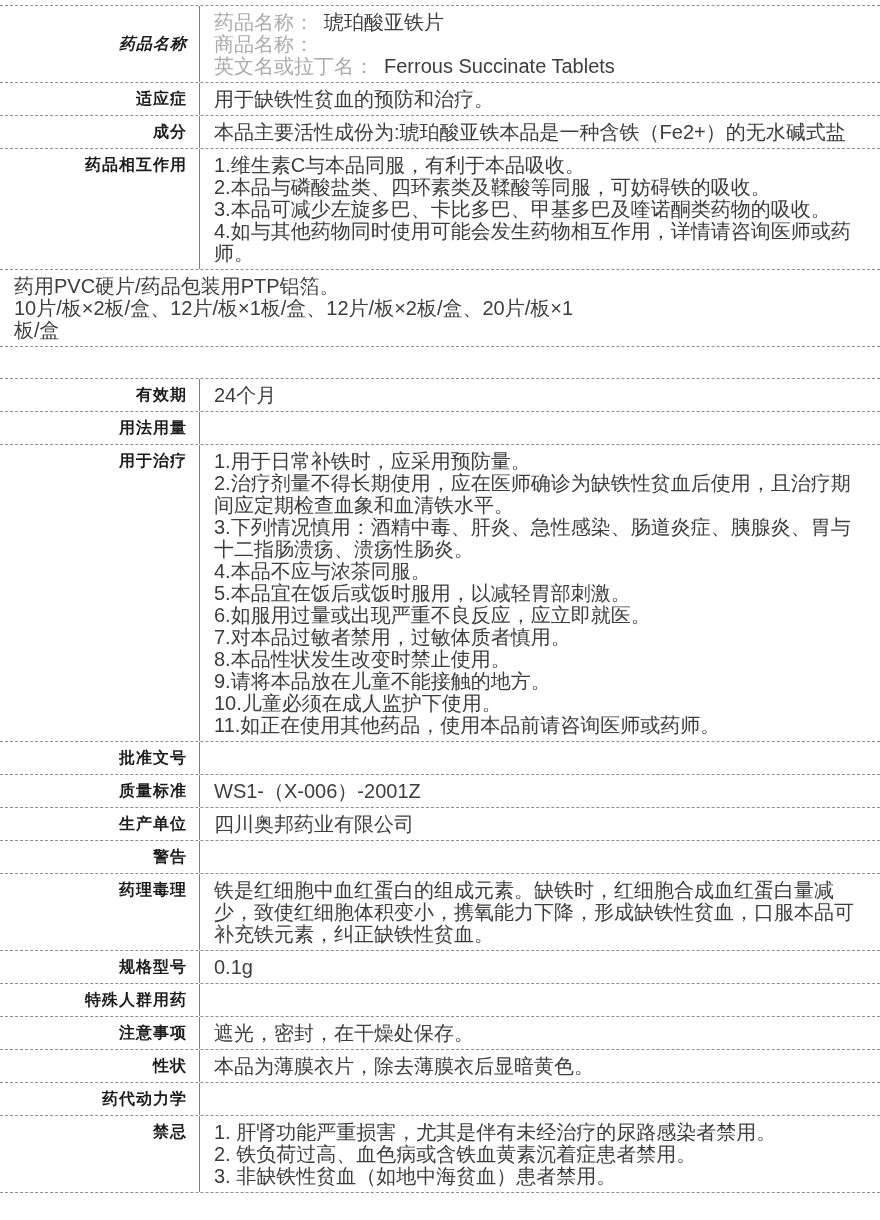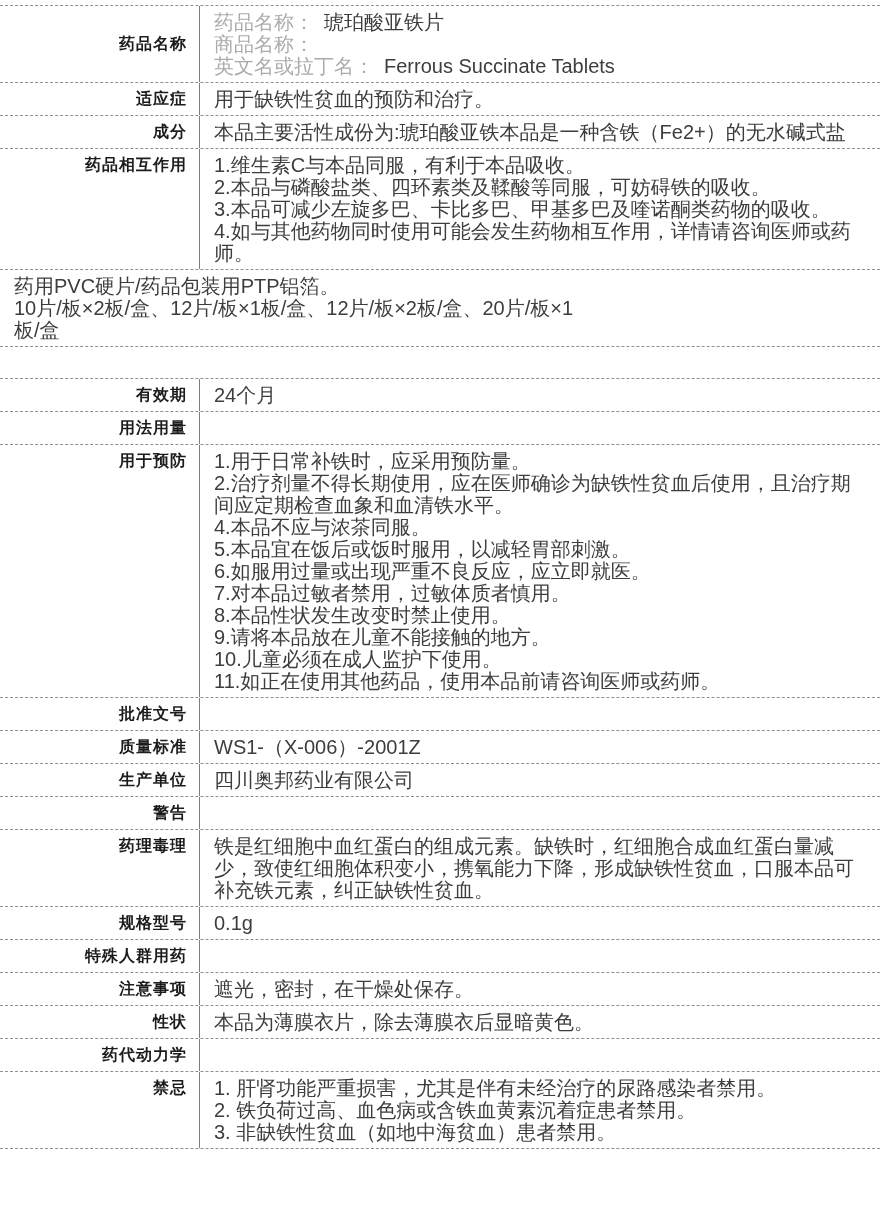--- a/index.html
+++ b/index.html
@@ -37,20 +37,21 @@
     align-items: flex-start;
     text-align: right;
     font-size: 16px;
     line-height: 22px;
     font-weight: bold;
     color: #1c1c1c;
     letter-spacing: 1px;
   }
   .row.row-fields .label-cell {
     align-items: center;
+    font-style: italic;
   }
   .content-cell {
     flex: 1 1 auto;
     box-sizing: border-box;
     padding: 5px 18px 5px 14px;
     font-size: 20px;
     line-height: 22px;
     color: #3d3d3d;
     display: flex;
     flex-direction: column;
@@ -118,24 +119,25 @@
       <div class="row">
         <div class="label-cell">有效期</div>
         <div class="content-cell">
           <div class="content-line">24个月</div>
         </div>
       </div>
       <div class="row">
         <div class="label-cell">用法用量</div>
       </div>
       <div class="row">
-        <div class="label-cell">用于预防</div>
+        <div class="label-cell">用于治疗</div>
         <div class="content-cell">
           <div class="content-line">1.用于日常补铁时，应采用预防量。</div>
           <div class="content-line">2.治疗剂量不得长期使用，应在医师确诊为缺铁性贫血后使用，且治疗期间应定期检查血象和血清铁水平。</div>
+          <div class="content-line">3.下列情况慎用：酒精中毒、肝炎、急性感染、肠道炎症、胰腺炎、胃与十二指肠溃疡、溃疡性肠炎。</div>
           <div class="content-line">4.本品不应与浓茶同服。</div>
           <div class="content-line">5.本品宜在饭后或饭时服用，以减轻胃部刺激。</div>
           <div class="content-line">6.如服用过量或出现严重不良反应，应立即就医。</div>
           <div class="content-line">7.对本品过敏者禁用，过敏体质者慎用。</div>
           <div class="content-line">8.本品性状发生改变时禁止使用。</div>
           <div class="content-line">9.请将本品放在儿童不能接触的地方。</div>
           <div class="content-line">10.儿童必须在成人监护下使用。</div>
           <div class="content-line">11.如正在使用其他药品，使用本品前请咨询医师或药师。</div>
         </div>
       </div>

